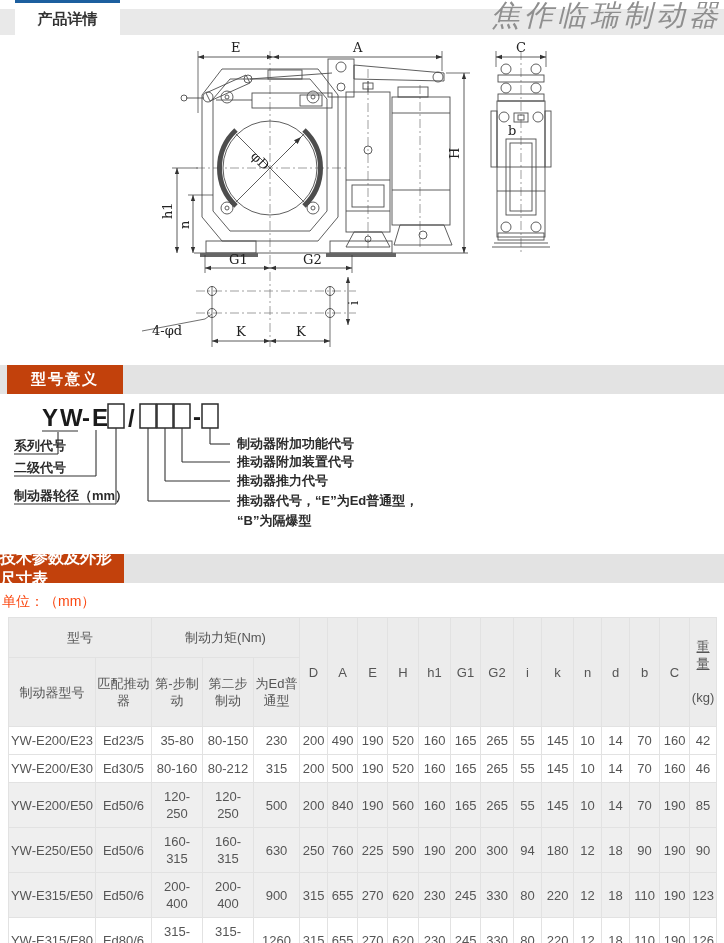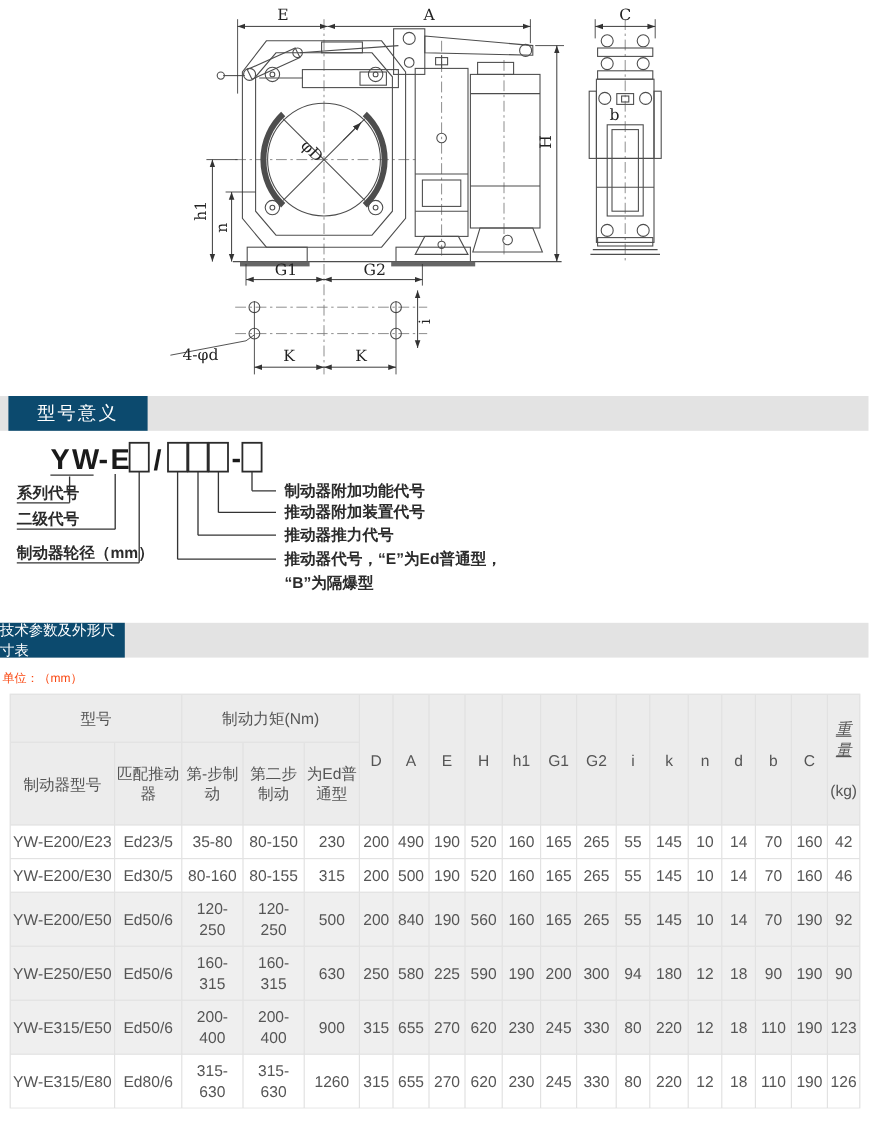--- a/index.html
+++ b/index.html
@@ -21,49 +21,56 @@
   svg .thick{stroke:#4d4d4d;fill:none;stroke-width:5;}
   svg .cl{stroke:#777;fill:none;stroke-width:0.7;stroke-dasharray:9 3 2 3;}
   svg .dim{stroke:#333;fill:none;stroke-width:0.8;}
   svg .ext{stroke:#333;fill:none;stroke-width:0.7;}
   svg .dl{font-family:"DejaVu Serif",serif;font-size:13px;fill:#222;}
   svg .fill{fill:#666;stroke:none;}
 
   
   .band{height:29px;background:#e3e3e3;display:flex;align-items:stretch;margin-top:0;}
   .band.mt{margin-top:10px;}
-  .bluebox{background:#0c4a6e;color:#fff;font-weight:normal;display:flex;
+  .bluebox{background:#c2410c;color:#fff;font-weight:bold;display:flex;
            align-items:center;justify-content:center;}
   .bluebox.b1{width:116px;margin-left:7px;font-size:15px;letter-spacing:2px;}
-  .bluebox.b2{width:104px;font-size:12px;}
+  .bluebox.b2{width:124px;font-size:16px;}
 
   .model-diagram{height:150px;}
   svg .code{font-family:"Liberation Sans",sans-serif;font-size:24px;font-weight:bold;fill:#1a1a1a;letter-spacing:2px;}
   svg .cjk{font-family:"Liberation Sans",sans-serif;font-size:13px;font-weight:600;fill:#2b2b2b;}
   svg .ln{stroke:#333;stroke-width:1.1;fill:none;}
   svg .box{stroke:#2b2b2b;stroke-width:1.5;fill:none;}
 
-  .unit{color:#fa4711;font-size:10px;padding:10px 2px 6px 2px;}
+  .unit{color:#fa4711;font-size:14px;padding:10px 2px 6px 2px;}
 
   
   table.spec{width:708px;margin:0 8px;border-collapse:separate;border-spacing:1px;
              background:#e2e2e2;table-layout:fixed;font-size:13px;color:#555;}
   table.spec th{background:#ececec;font-weight:normal;padding:3px 1px;line-height:17px;
                 vertical-align:middle;white-space:pre-line;}
   table.spec td{background:#fff;text-align:center;vertical-align:middle;padding:5px 1px;
                 line-height:17px;white-space:pre-line;}
   table.spec tr.shade td{background:#efefef;}
-  .wt-top{display:block;text-decoration:underline;font-style:italic;}
+  .wt-top{display:block;text-decoration:underline;}
   .wt-bottom{display:block;text-align:center;}
 </style>
 </head>
 <body>
 
 <div class="page">
 
+  <div class="tabbar">
+    <div class="tabband"></div>
+    <div class="tab">
+      <span>产品详情</span>
+    </div>
+    <div class="watermark">焦作临瑞制动器</div>
+  </div>
 
   <div class="drawing">
     <svg width="724" height="330" viewBox="0 0 724 330">
       <defs>
         <marker id="ar" viewBox="0 0 10 10" refX="9" refY="5" markerWidth="9" markerHeight="9" orient="auto-start-reverse">
           <path d="M0,1.8 L9,5 L0,8.2 Z" fill="#333"></path>
         </marker>
       </defs>
 
       <g>
@@ -330,21 +337,21 @@
       <td>10</td>
       <td>14</td>
       <td>70</td>
       <td>160</td>
       <td>42</td>
     </tr>
         <tr>
       <td>YW-E200/E30</td>
       <td>Ed30/5</td>
       <td>80-160</td>
-      <td>80-155</td>
+      <td>80-212</td>
       <td>315</td>
       <td>200</td>
       <td>500</td>
       <td>190</td>
       <td>520</td>
       <td>160</td>
       <td>165</td>
       <td>265</td>
       <td>55</td>
       <td>145</td>
@@ -368,32 +375,32 @@
       <td>560</td>
       <td>160</td>
       <td>165</td>
       <td>265</td>
       <td>55</td>
       <td>145</td>
       <td>10</td>
       <td>14</td>
       <td>70</td>
       <td>190</td>
-      <td>92</td>
+      <td>85</td>
     </tr>
         <tr class="shade">
       <td>YW-E250/E50</td>
       <td>Ed50/6</td>
       <td>160-
 315</td>
       <td>160-
 315</td>
       <td>630</td>
       <td>250</td>
-      <td>580</td>
+      <td>760</td>
       <td>225</td>
       <td>590</td>
       <td>190</td>
       <td>200</td>
       <td>300</td>
       <td>94</td>
       <td>180</td>
       <td>12</td>
       <td>18</td>
       <td>90</td>

